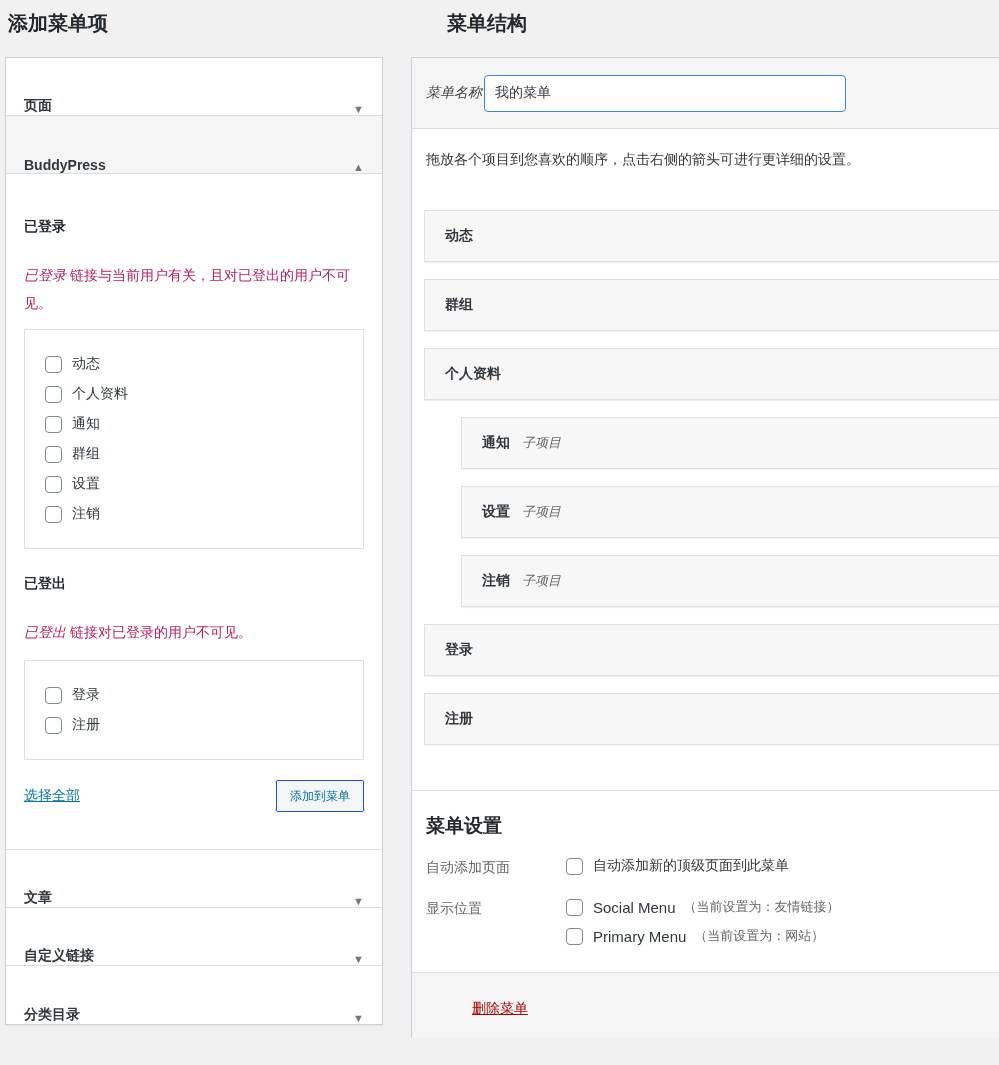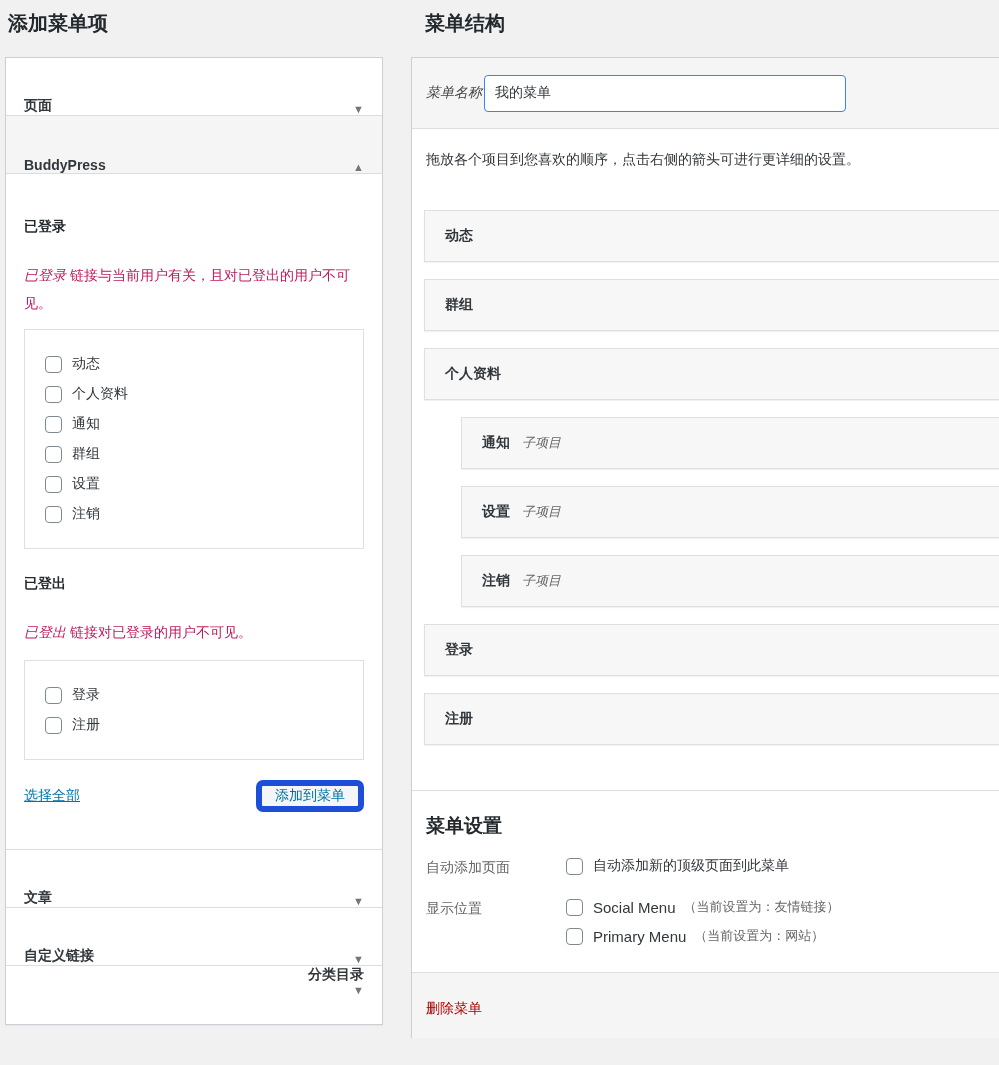--- a/index.html
+++ b/index.html
@@ -2,46 +2,46 @@
 <html><head>
 <meta charset="utf-8">
 <style>
   * { margin:0; padding:0; box-sizing:border-box; }
   html,body { background:#f1f1f1; }
   body { font-family:"Liberation Sans","DejaVu Sans",sans-serif; }
   .screen { position:relative; width:999px; height:1038px; overflow:hidden; background:#f1f1f1; }
 
   .col-title { position:absolute; top:10px; font-size:20px; font-weight:bold; color:#23282d; }
   #left-title { left:8px; }
-  #right-title { left:425px; }
+  #right-title { left:447px; }
 
   
   .left-panel { position:absolute; left:5px; top:57px; width:378px; height:968px;
     background:#fff; border:1px solid #ccd0d4; box-shadow:0 1px 1px rgba(0,0,0,.04); }
   .acc-row { height:58px; display:flex; align-items:flex-end; padding:0 18px;
     border-bottom:1px solid #ddd; font-size:14px; font-weight:bold; color:#32373c; cursor:pointer; }
-  .acc-row:last-child { border-bottom:none;flex-direction:column; }
+  .acc-row:last-child { border-bottom:none; }
   .acc-row.active { background:#f5f5f5; }
   .acc-arrow { margin-left:auto; color:#72777c; font-size:11px; }
 
   .acc-content { height:676px; padding:0 18px; border-bottom:1px solid #ddd; overflow:hidden; background:#fff; }
   .acc-content h4 { margin:42px 0 12px; font-size:14px; line-height:20px; font-weight:bold; color:#23282d; }
   .acc-content h4.second { margin-top:24px; }
   .acc-content p.desc { margin:25px 0 12px; font-size:14px; line-height:28px; color:#be185d; }
   .acc-content p.desc em { font-style:italic; }
   .items-box { border:1px solid #dfdfdf; background:#fff; padding:19px 10px 19px 20px; margin-top:9px; }
   .items-box2 { margin-top:14px; }
   ul.cb-list { list-style:none; }
   ul.cb-list li { display:flex; align-items:center; height:30px; font-size:14px; color:#32373c; }
   .cb { width:17px; height:17px; border:1px solid #7e8993; border-radius:4px; background:#fff;
     margin-right:10px; flex-shrink:0; display:inline-block; cursor:pointer; }
   .bp-toolbar { margin-top:20px; display:flex; align-items:center; justify-content:space-between; }
   a.select-all { color:#0073aa; text-decoration:underline; font-size:14px; cursor:pointer; }
-  button.add-btn { background:#f3f5f6; border:6px solid #1d4ed8; color:#0071a1; border-radius:7px;
-    height:32px; padding:0 13px; font-size:14px; font-family:inherit; cursor:pointer; }
+  button.add-btn { background:#f3f5f6; border:1px solid #1d4ed8; color:#0071a1; border-radius:2px;
+    height:32px; padding:0 13px; font-size:12px; font-family:inherit; cursor:pointer; }
 
   
   .right-panel { position:absolute; left:411px; top:57px; width:650px; height:988px;
     background:#fff; border:1px solid #ccd0d4; box-shadow:0 1px 1px rgba(0,0,0,.04);
     display:flex; flex-direction:column; }
   .menu-name-bar { height:71px; flex-shrink:0; background:#f5f5f5; border-bottom:1px solid #ddd;
     display:flex; align-items:center; padding:0 14px; }
   .menu-name-label { font-style:italic; font-size:14px; color:#444; margin-right:2px; }
   .menu-name-input { width:362px; height:37px; border:1px solid #3b82f6; border-radius:4px;
     padding:0 10px; font-size:14px; color:#32373c; font-family:inherit; background:#fff; }
@@ -57,21 +57,21 @@
   .menu-settings { border-top:1px solid #ddd; margin-top:45px; padding:0 14px; }
   .menu-settings h3 { margin:22px 0 18px; font-size:19px; font-weight:bold; color:#23282d; }
   .setting-row { display:flex; margin-bottom:12px; }
   .setting-label { width:140px; flex-shrink:0; color:#666; font-size:14px; padding-top:2px;font-family:Liberation Serif, serif; }
   .cb-option { display:flex; align-items:center; margin-bottom:11px; cursor:pointer; }
   .cb-option .opt-text { font-size:14px; color:#32373c; }
   .loc-name { font-size:15px; color:#32373c; }
   .loc-note { font-size:13px; color:#666; margin-left:8px; }
   .panel-footer { height:72px; flex-shrink:0; background:#f5f5f5; border-top:1px solid #ddd;
     display:flex; align-items:center; padding:0 14px; }
-  a.delete-link { color:#a00; font-size:14px; cursor:pointer; }
+  a.delete-link { color:#a00; text-decoration:underline; font-size:14px; cursor:pointer;margin-left:46px; }
 </style>
 </head>
 <body>
 
 <div class="screen">
 
   <h2 class="col-title" id="left-title">添加菜单项</h2>
   <h2 class="col-title" id="right-title">菜单结构</h2>
 
   <div class="left-panel">

